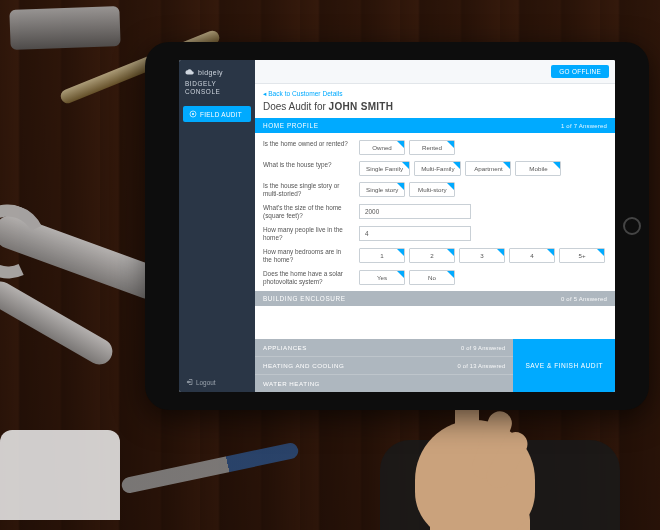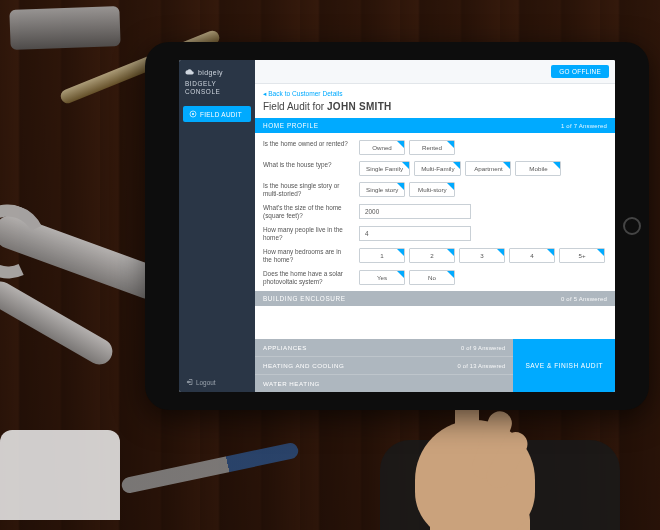--- a/index.html
+++ b/index.html
@@ -175,21 +175,21 @@
     <main class="main">
       <div class="topbar">
         <div class="offline-btn">GO OFFLINE</div>
       </div>
 
       <div class="crumb">
         <a href="#">◂ <span>Back to Customer Details</span></a>
       </div>
 
       <div class="title">
-        <span>Field Audit for</span>
+        <span>Does Audit for</span>
         <span class="name">JOHN SMITH</span>
       </div>
 
       <div class="section-hdr">
         <span>HOME PROFILE</span>
         <span class="count">1 of 7 Answered</span>
       </div>
 
       <div class="form">
 

